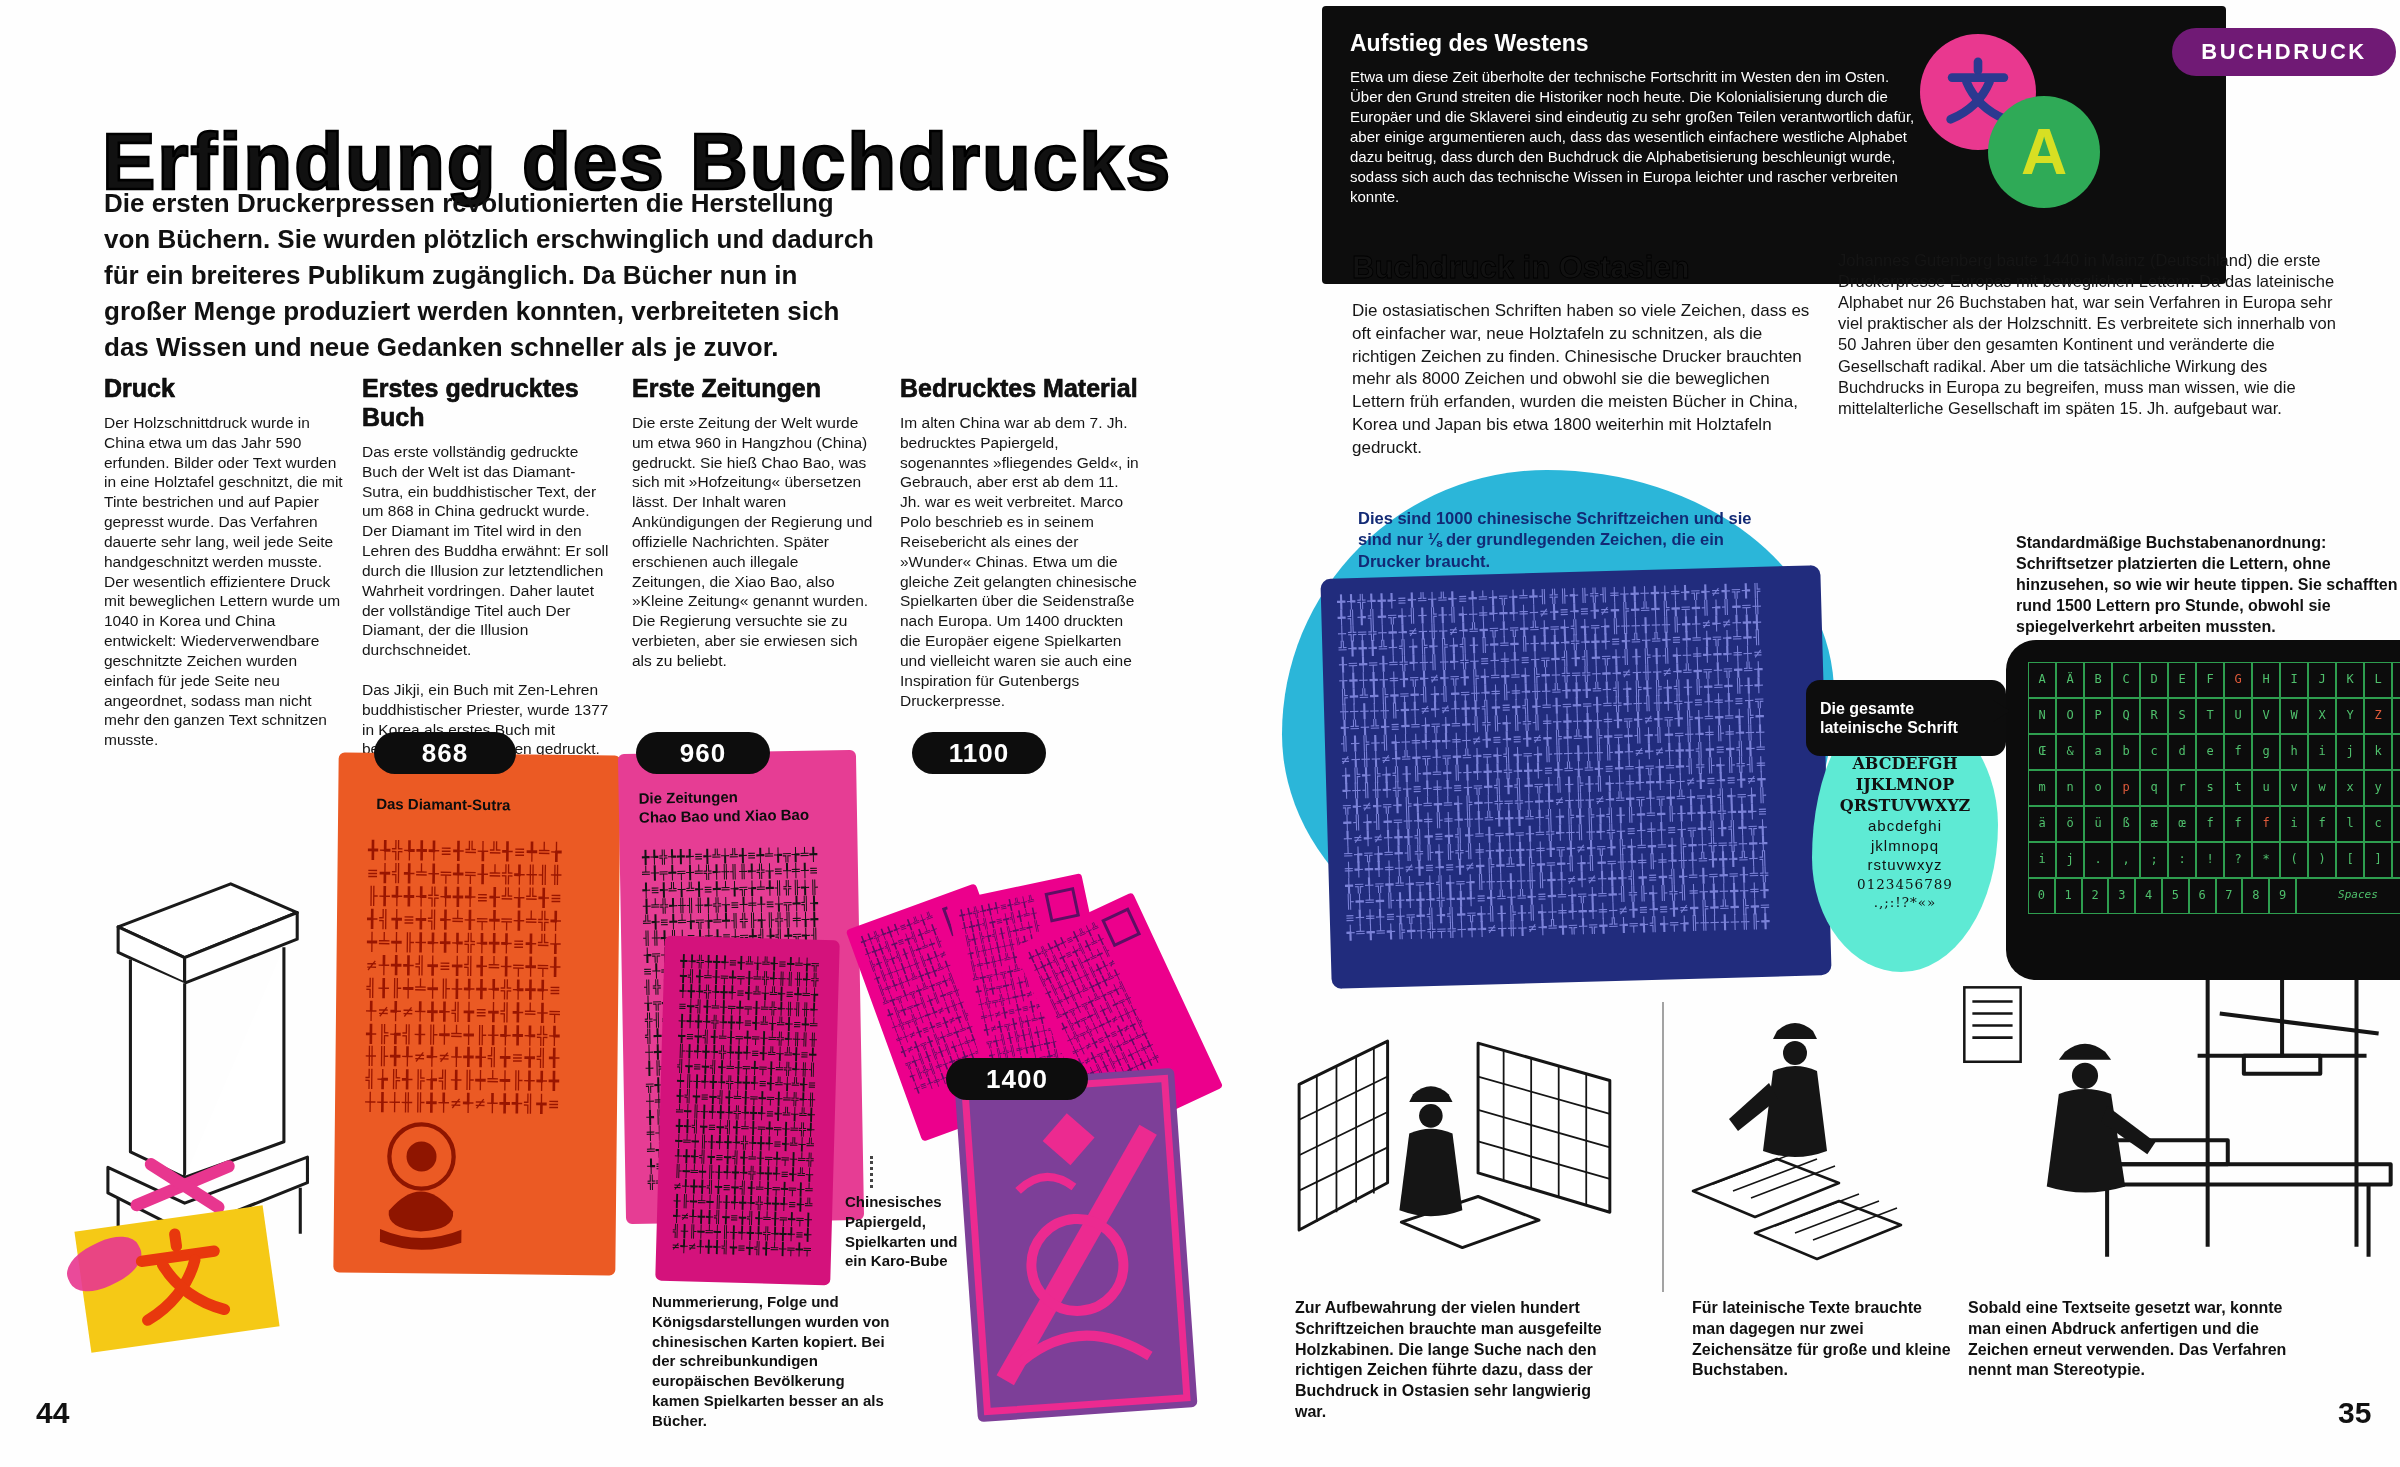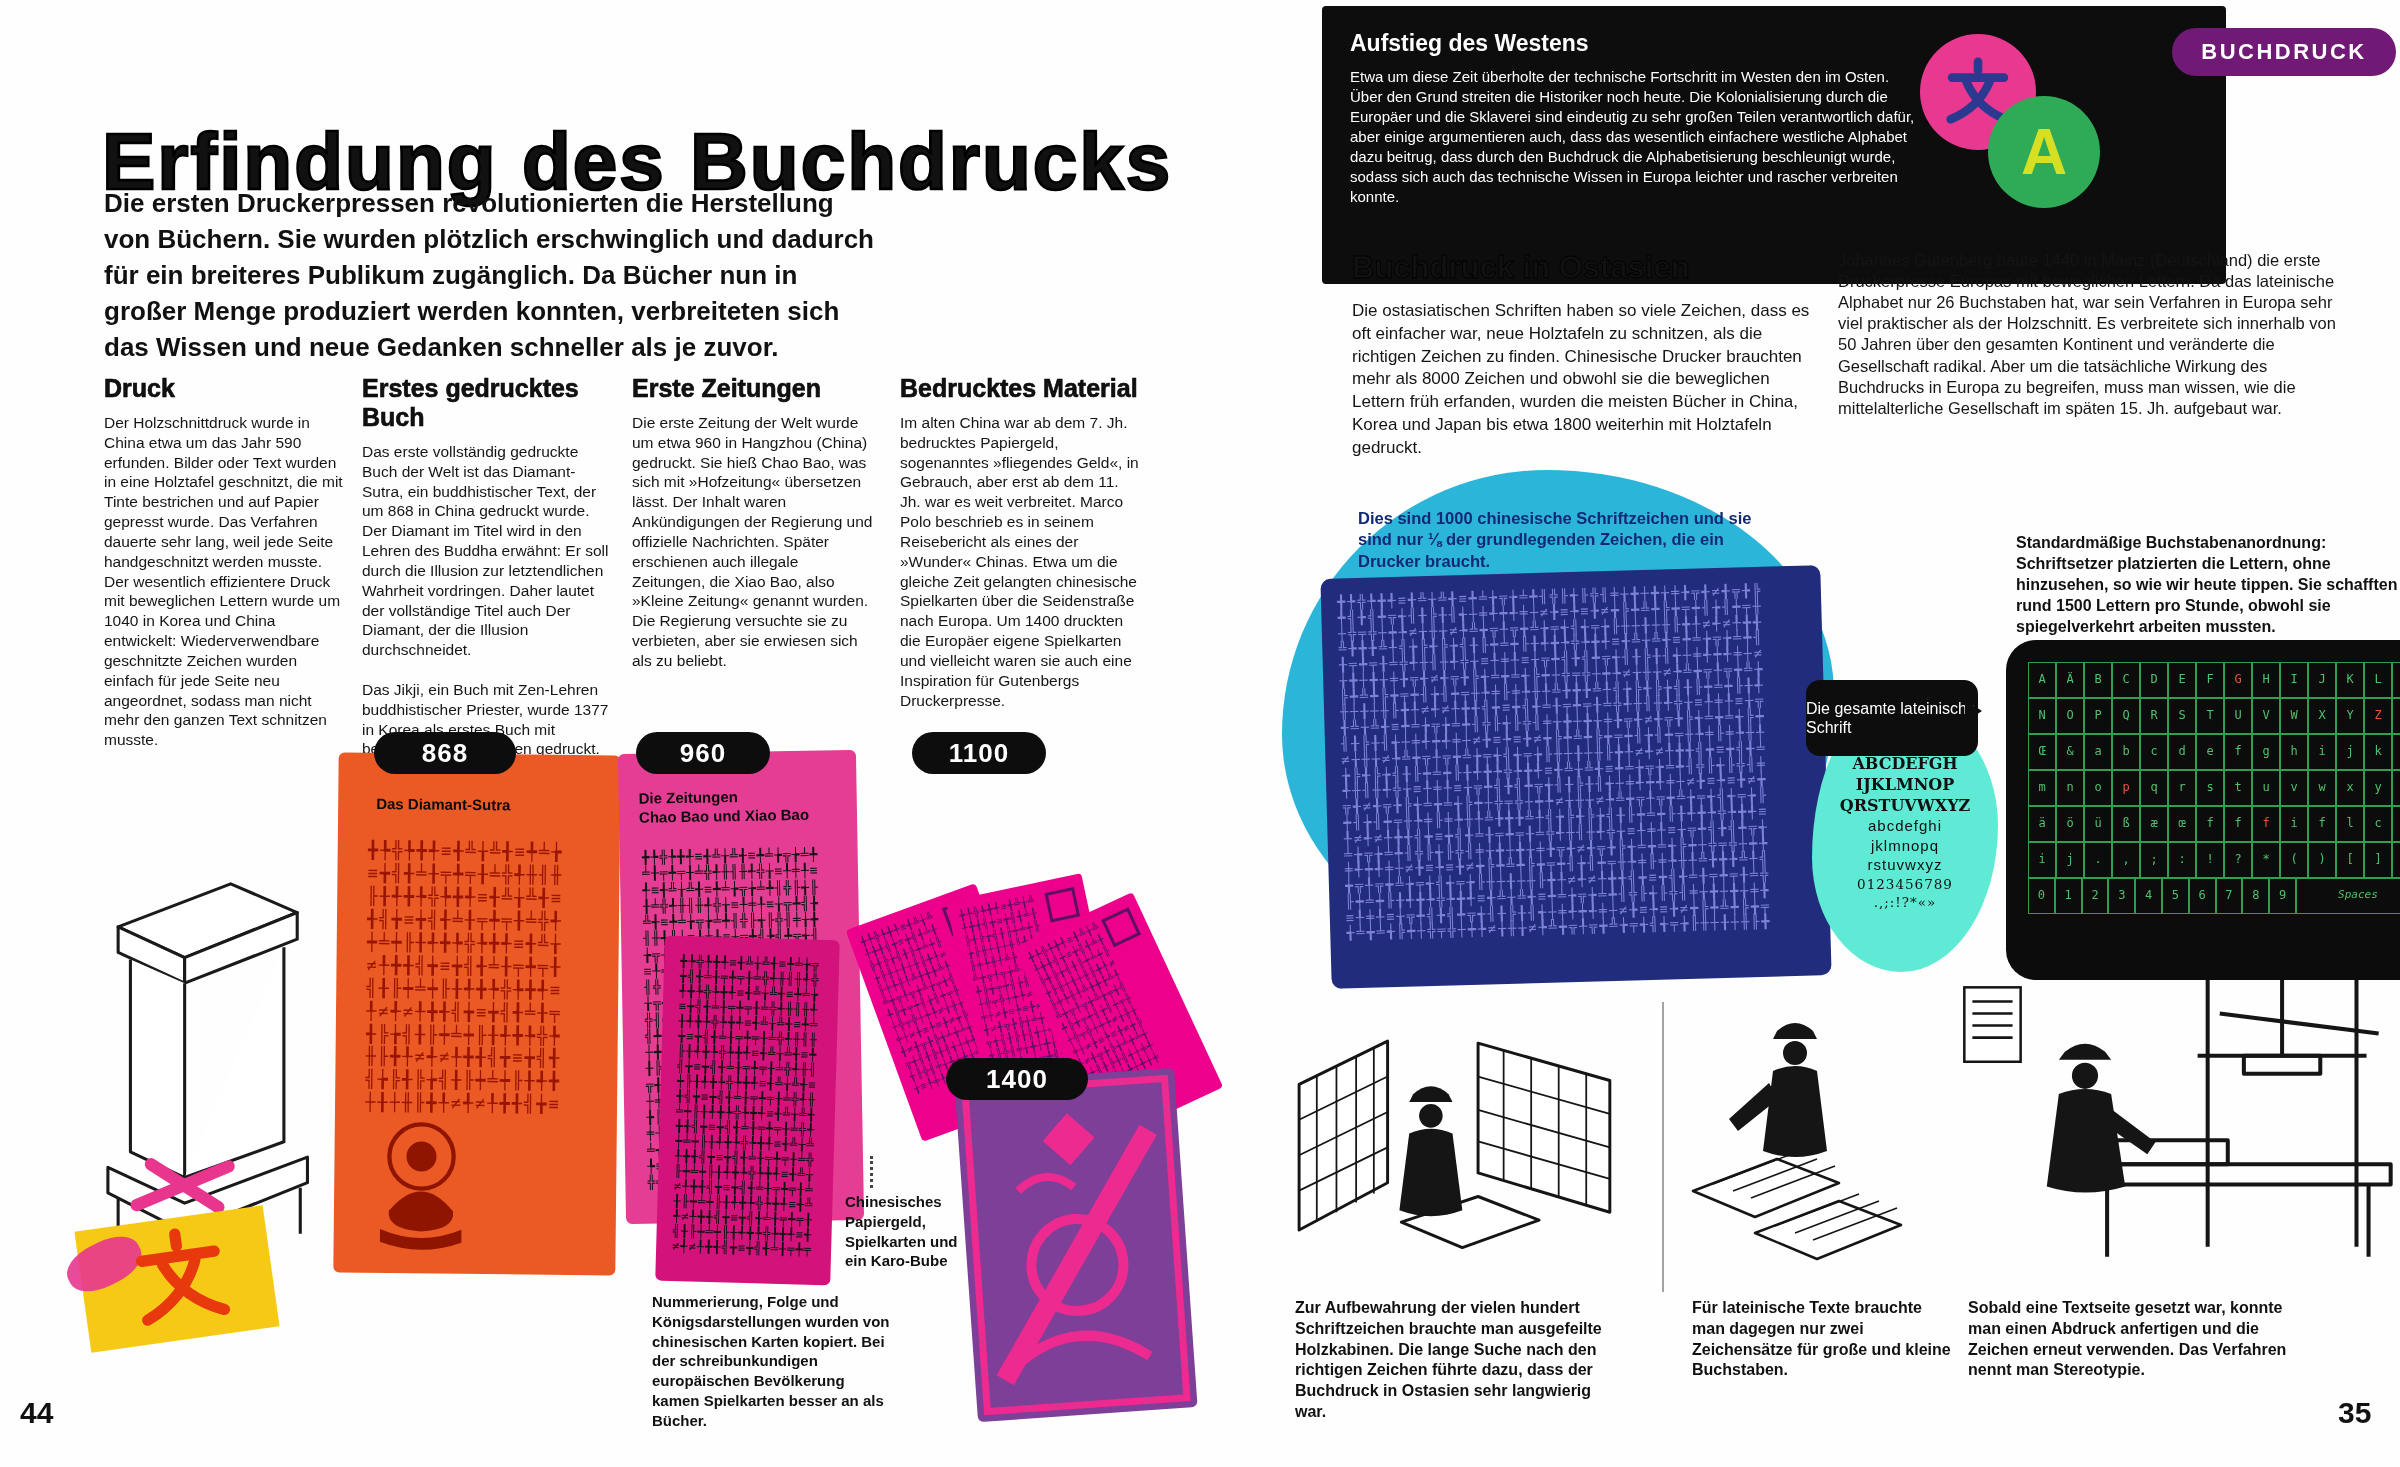--- a/index.html
+++ b/index.html
@@ -27,22 +27,22 @@
         font-weight:700;font-size:22px;letter-spacing:2.5px;z-index:5}
   .circle{border-radius:50%;display:flex;align-items:center;justify-content:center}
   .cyanblob{background:#2bb6d9;border-radius:48% 52% 45% 55% / 52% 44% 56% 48%;z-index:0}
   .cyancap{font-weight:700;font-size:16.5px;line-height:1.3;color:#122a75;z-index:2}
   .navysq{background:#212c7d;border-radius:10px;transform:rotate(-1.6deg);z-index:1;padding:16px}
   .navysq .cjk-fill{font-size:13.5px;line-height:1.17;letter-spacing:2px;color:#7b82d8;width:100%;height:100%}
   .limeblob{background:#5eead4;border-radius:44% 56% 52% 48% / 58% 46% 54% 42%;z-index:2;text-align:center;padding-top:54px}
   .latin-line-caps{font-family:"DejaVu Serif",serif;font-weight:700;font-size:16px;line-height:1.3;color:#111}
   .latin-line-low{font-family:Liberation Sans, sans-serif;font-size:15px;line-height:1.3;color:#111;letter-spacing:1px}
   .latin-line-num{font-family:"DejaVu Serif",serif;font-size:13.5px;line-height:1.35;color:#111;letter-spacing:1px}
-  .bubble{background:#0d0d0d;color:#fff;border-radius:14px;font-weight:400;font-size:16px;line-height:1.2;
-          display:flex;align-items:center;text-align:left;padding:8px 0;z-index:3}
+  .bubble{background:#0d0d0d;color:#fff;border-radius:14px;font-weight:700;font-size:16px;line-height:1.2;
+          display:flex;align-items:center;text-align:left;padding:8px 14px;z-index:3}
   .bubble:after{content:"";position:absolute;right:-15px;top:20px;border:11px solid transparent;border-left:17px solid #0d0d0d}
   .typecase{background:#0c0c0c;border-radius:30px;padding:22px;z-index:2}
   .tc-grid{display:grid;grid-template-columns:repeat(14,1fr)}
   .tc-cell{border:1px solid #2e9e4f;height:34px;line-height:32px;text-align:center;
            font-family:"DejaVu Sans Mono",monospace;font-size:12px;color:#4fc06c;overflow:hidden}
   .tc-hot{color:#e05a3a}
   .tc-bottom{display:flex}
   .tc-bottom .tc-cell{flex:0 0 24.8px}
   .tc-bottom .tc-spaces{flex:1;font-style:italic;font-size:11px}
   .setter{font-weight:700;font-size:16px;line-height:1.32;z-index:2}
@@ -253,21 +253,21 @@
       </svg>
     </div>
     <div class="abs badge" style="left:912px;top:732px;width:134px;height:42px">1100</div>
     <div class="abs badge" style="left:946px;top:1058px;width:142px;height:42px">1400</div>
 
     <div class="abs dotlead" style="left:870px;top:1156px;height:32px"></div>
     <div class="abs cap" style="left:845px;top:1192px;width:115px;z-index:9">Chinesisches Papiergeld, Spielkarten und ein Karo-Bube</div>
 
     <div class="abs cap" style="left:652px;top:1292px;width:240px;z-index:9">Nummerierung, Folge und Königsdarstellungen wurden von chinesischen Karten kopiert. Bei der schreibunkundigen europäischen Bevölkerung kamen Spielkarten besser an als Bücher.</div>
 
-    <div class="abs pagenum" style="left:20px;top:1396px">44</div>
+    <div class="abs pagenum" style="left:36px;top:1396px">44</div>
   </section>
 
   <section>
 
     <div class="abs westbox" style="left:1322px;top:6px;width:848px;height:230px">
       <h3>Aufstieg des Westens</h3>
       <p>Etwa um diese Zeit überholte der technische Fortschritt im Westen den im Osten. Über den Grund streiten die Historiker noch heute. Die Kolonialisierung durch die Europäer und die Sklaverei sind eindeutig zu sehr großen Teilen verantwortlich dafür, aber einige argumentieren auch, dass das wesentlich einfachere westliche Alphabet dazu beitrug, dass durch den Buchdruck die Alphabetisierung beschleunigt wurde, sodass sich auch das technische Wissen in Europa leichter und rascher verbreiten konnte.</p>
     </div>
 
     <div class="abs circle" style="left:1920px;top:34px;width:116px;height:116px;background:#e9388f;z-index:2">

